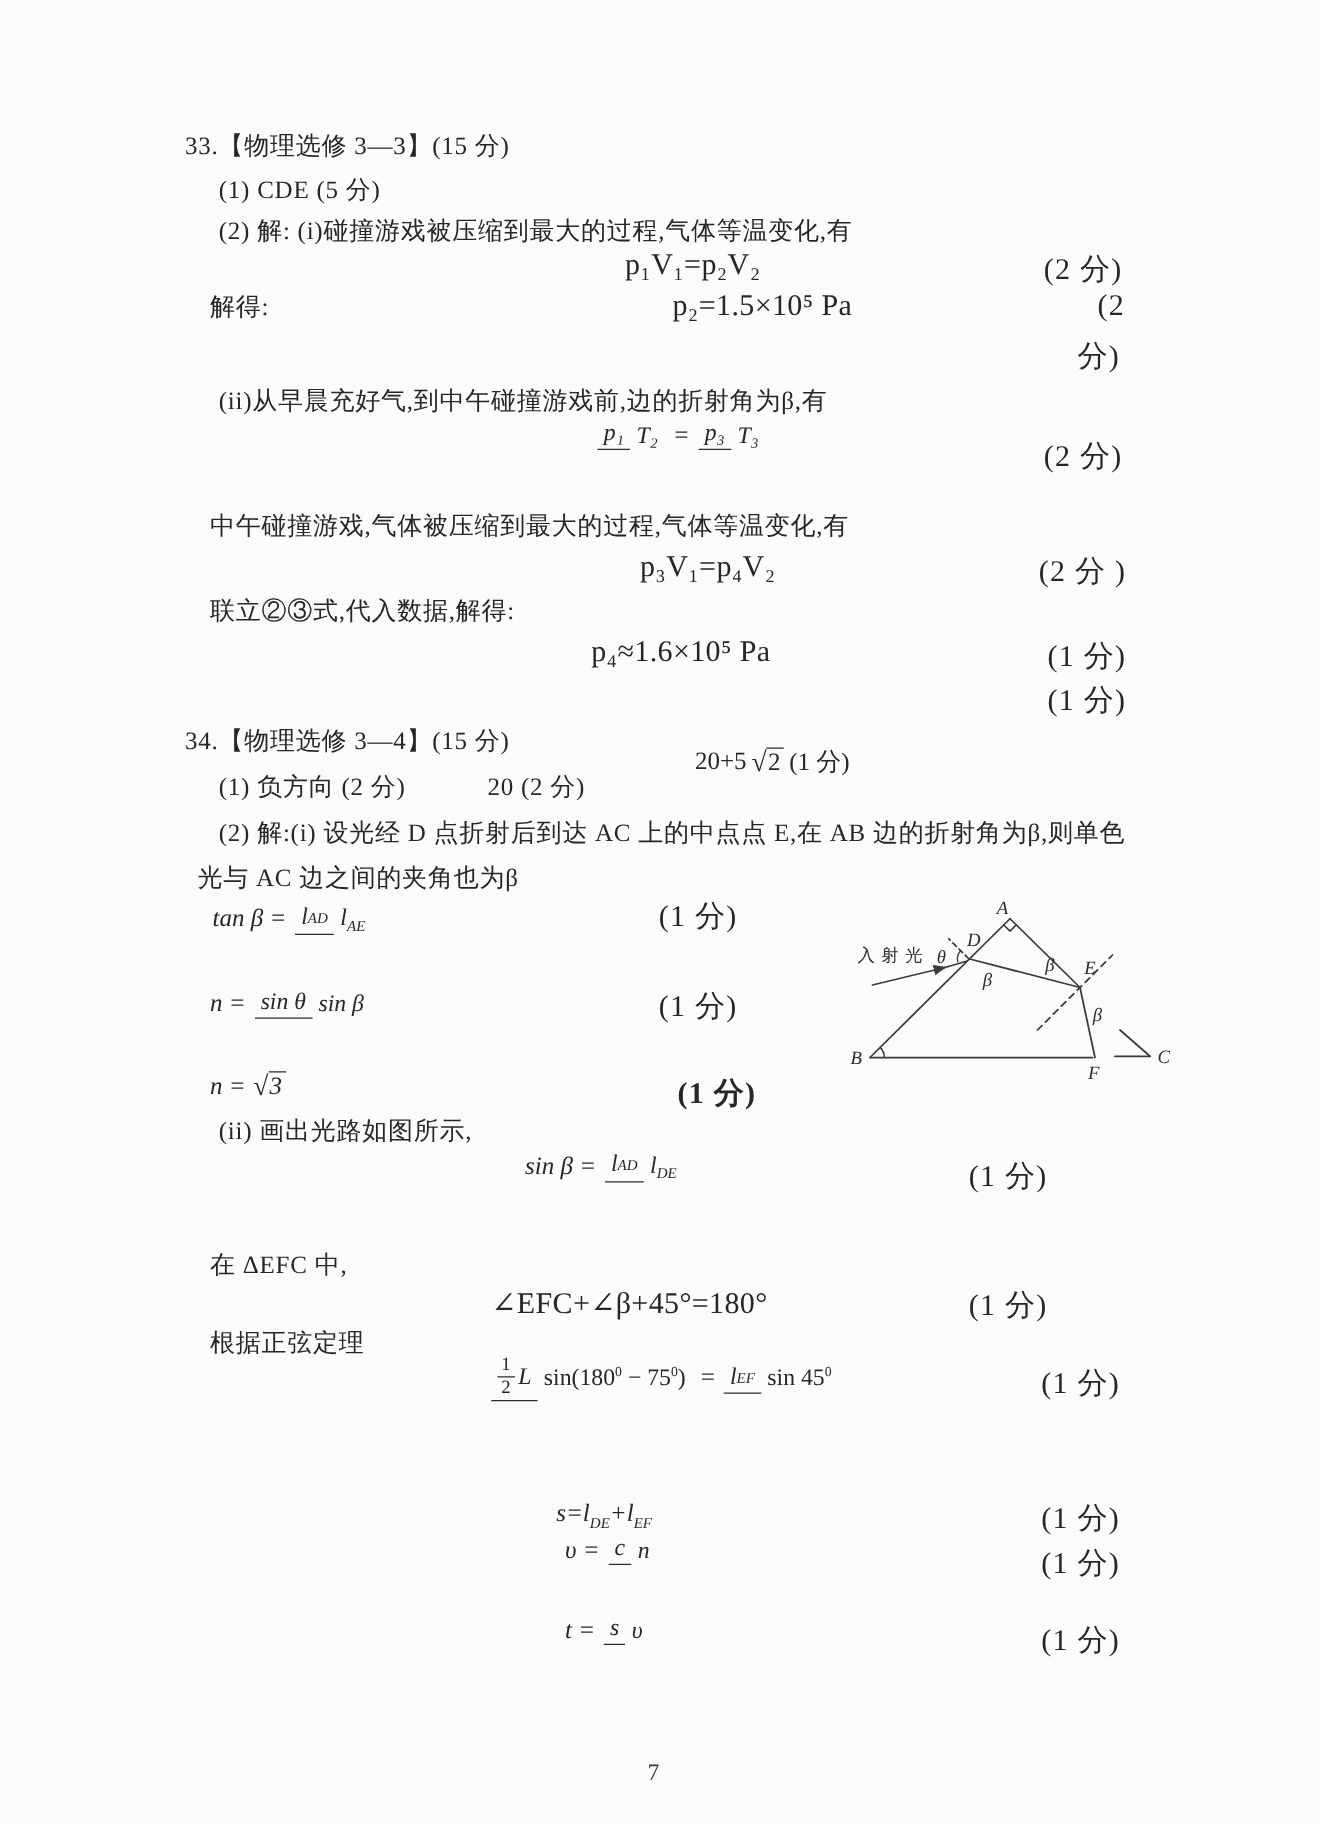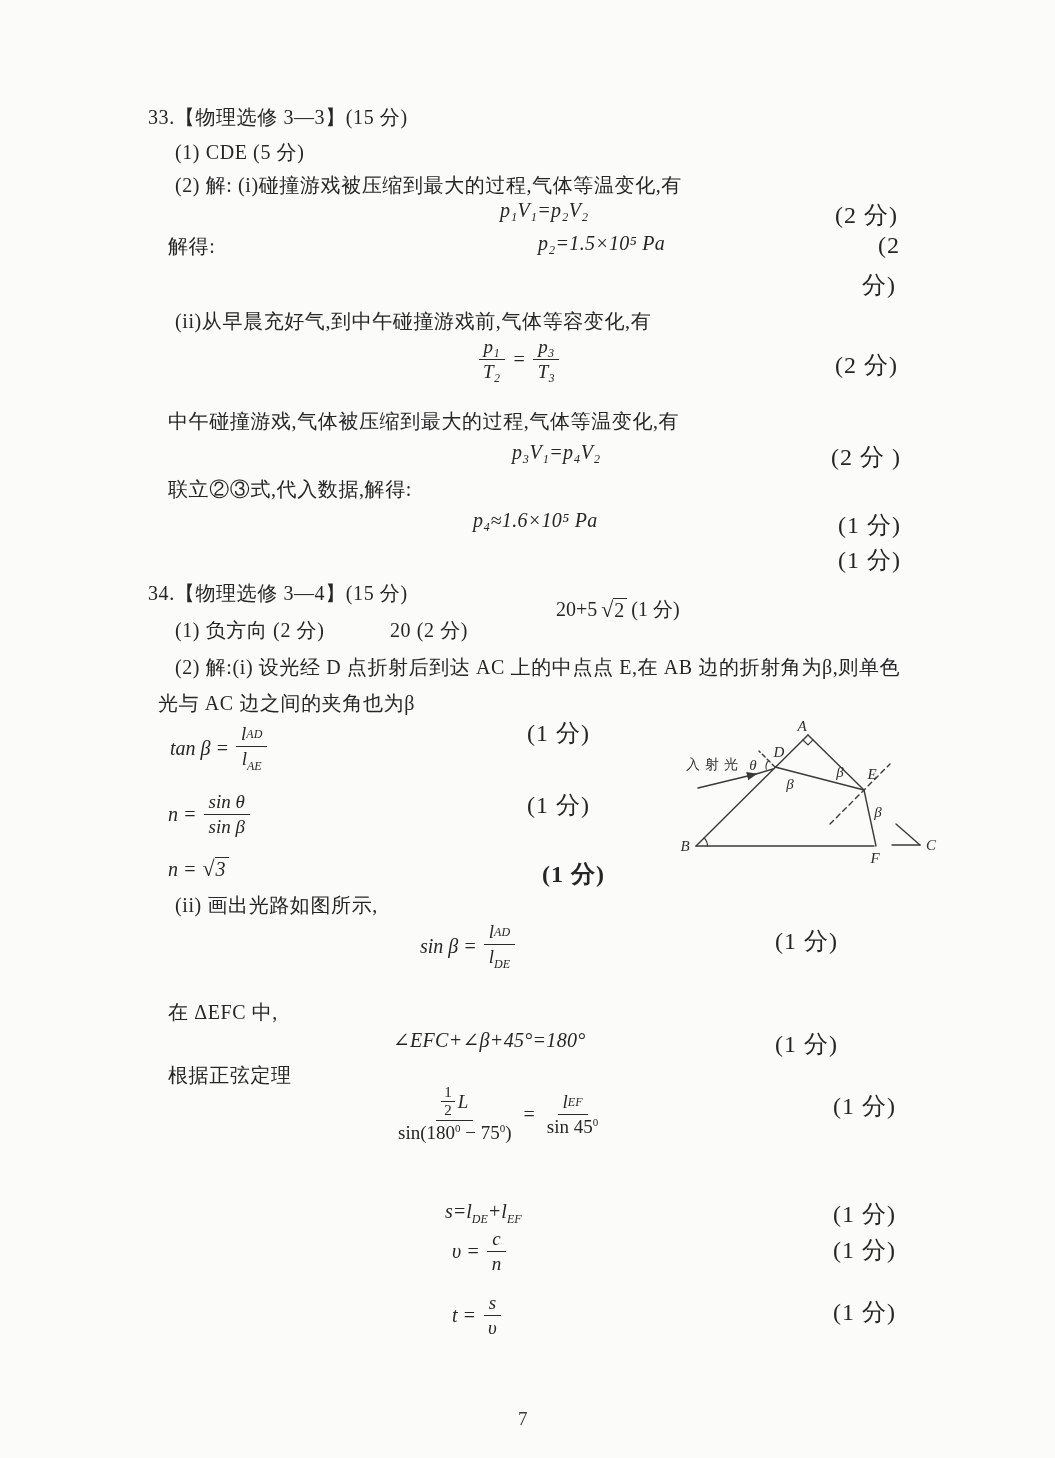--- a/index.html
+++ b/index.html
@@ -3,24 +3,24 @@
 <meta charset="utf-8">
 <style>
   html,body{margin:0;padding:0;background:#fbfbf9;}
   #page{
     position:relative;width:1055px;height:1458px;background:#fbfbf9;
     font-family:"Liberation Serif","DejaVu Serif",serif;
     color:#262626;overflow:hidden;
   }
   .line{position:absolute;font-size:20px;white-space:nowrap;letter-spacing:0.6px;line-height:1.35;}
   .score{position:absolute;font-size:24px;white-space:nowrap;letter-spacing:1px;}
-  .eq{position:absolute;font-size:20px;white-space:nowrap;font-style:italic;letter-spacing:0.3px;}
+  .eq{position:absolute;font-size:24px;white-space:nowrap;letter-spacing:0.3px;}
   .feq{position:absolute;display:flex;align-items:center;font-size:20px;font-style:italic;gap:7px;white-space:nowrap;}
   .feq.roman{font-style:normal;}
-  .frac{display:inline-flex;flex-direction:column;align-items:center;line-height:1.18;font-size:19px;}
+  .frac{display:inline-flex;align-items:center;line-height:1.18;font-size:19px;}
   .frac .num{border-bottom:1.4px solid #2c2c2c;padding:0 5px 1px;display:flex;align-items:center;justify-content:center;}
   .frac .den{padding:1px 5px 0;}
   sub{font-size:12px;font-style:italic;letter-spacing:0;}
   sup{font-size:11px;letter-spacing:0;}
   .minifrac{display:inline-flex;flex-direction:column;align-items:center;line-height:1.05;font-size:15px;margin-right:3px;}
   .minifrac .mnum{border-bottom:1.2px solid #2c2c2c;padding:0 3px;}
   .minifrac .mden{padding-top:1px;}
   .radical{display:inline-flex;align-items:flex-start;}
   .rsym{font-style:normal;font-size:22px;line-height:1;transform:translateY(1px);}
   .rcand{border-top:1.5px solid #2c2c2c;padding:0 3px 0 1px;line-height:1.15;}
@@ -38,21 +38,21 @@
   <div class="line" style="left:175px;top:172px">(2) 解: (i)碰撞游戏被压缩到最大的过程,气体等温变化,有</div>
 
   <div class="eq" style="left:500px;top:199px">p₁V₁=p₂V₂</div>
   <div class="score" style="left:835px;top:199px">(2 分)</div>
 
   <div class="line" style="left:168px;top:233px">解得:</div>
   <div class="eq" style="left:538px;top:232px">p₂=1.5×10⁵ Pa</div>
   <div class="score" style="left:878px;top:232px">(2</div>
   <div class="score" style="left:862px;top:269px">分)</div>
 
-  <div class="line" style="left:175px;top:308px">(ii)从早晨充好气,到中午碰撞游戏前,气体等容变化,有</div>
+  <div class="line" style="left:175px;top:308px">(ii)从早晨充好气,到中午碰撞游戏前,边的折射角为β,有</div>
 
   <div class="feq" style="left:478px;top:336px">
     <span class="frac">
       <span class="num">p₁</span>
       <span class="den">T₂</span>
     </span>
     <span>=</span>
     <span class="frac">
       <span class="num">p₃</span>
       <span class="den">T₃</span>

